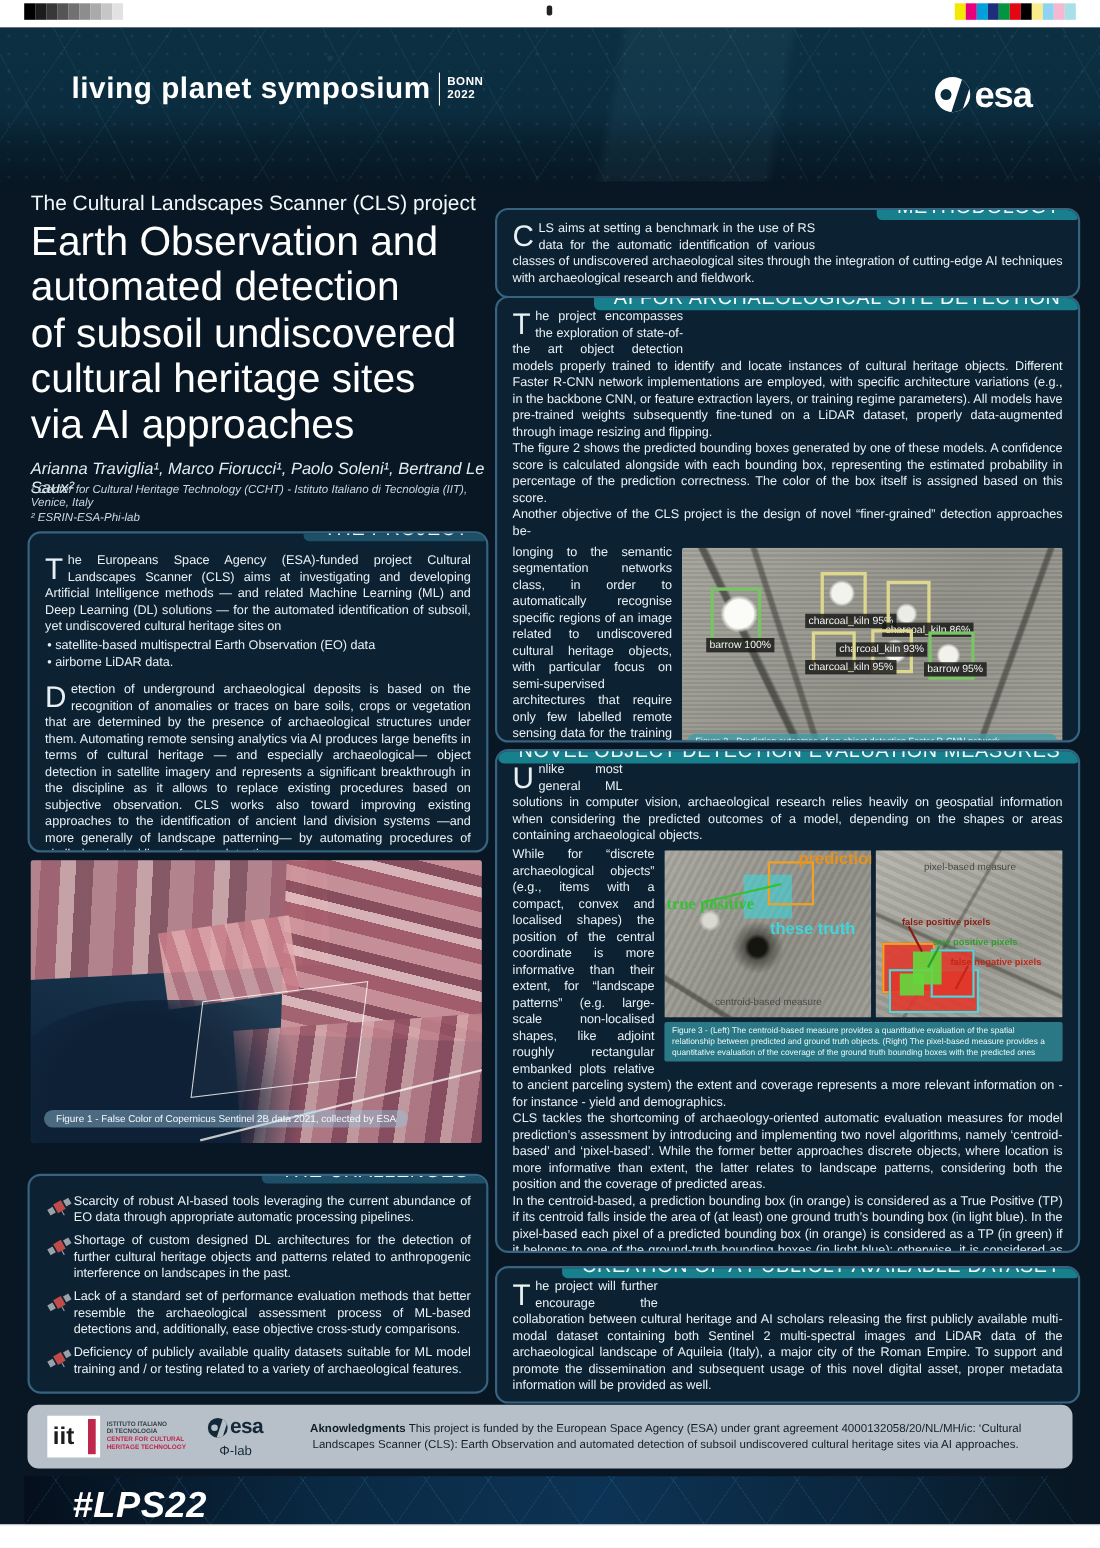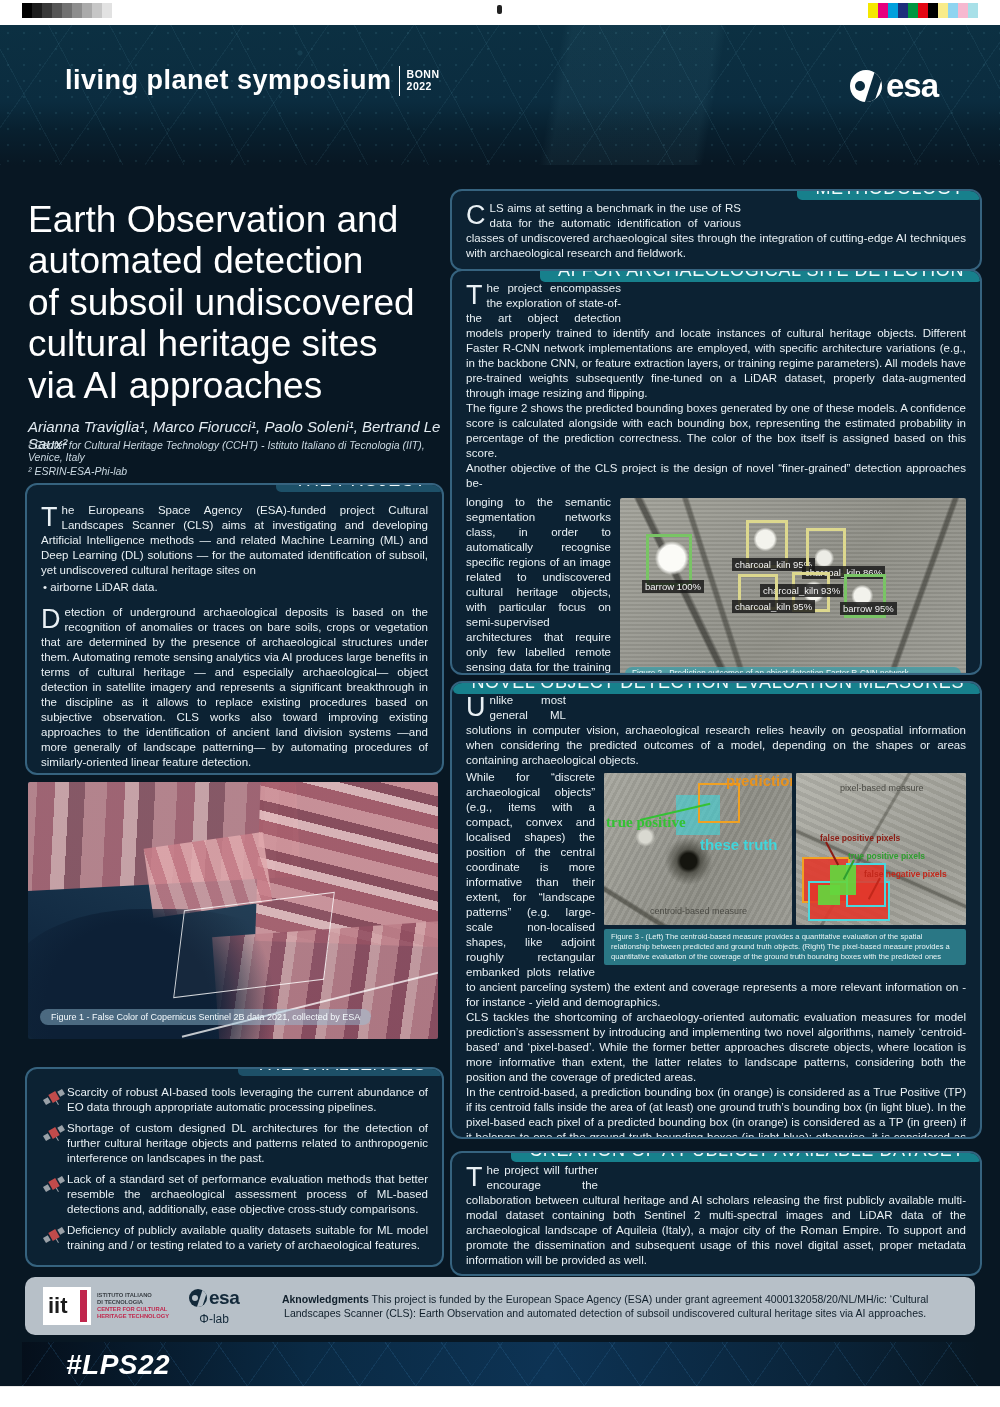--- a/index.html
+++ b/index.html
@@ -155,21 +155,21 @@
   .esa-footer-word{font-size:19px;font-weight:bold;color:#13293a;letter-spacing:-0.5px;}
   .philab{font-size:12px;color:#13293a;margin-top:3px;}
   .ack-text{flex:1;font-size:10.5px;color:#101f2b;text-align:center;line-height:1.35;padding:0 10px;}
   .ack-label{font-weight:bold;}
   
   .tagband{position:absolute;left:22px;top:1317px;width:956px;height:44px;
     background:
       repeating-linear-gradient(55deg, rgba(70,150,210,.14) 0 1px, transparent 1px 46px),
       repeating-linear-gradient(-55deg, rgba(70,150,210,.12) 0 1px, transparent 1px 46px),
       linear-gradient(90deg,#050f1b 0%,#0a2a44 30%,#0d3354 55%,#0a2338 85%,#081723 100%);}
-  .hashtag{position:absolute;left:44px;top:7px;color:#ffffff;font-size:28px;font-weight:bold;font-style:italic;letter-spacing:.5px;}
+  .hashtag{position:absolute;left:44px;top:7px;color:#ffffff;font-size:33px;font-weight:bold;font-style:italic;letter-spacing:.5px;}
 </style>
 </head>
 <body>
 
 <div class="canvas">
 
   <div class="print-strip strip-top">
     <div class="bar bar-gray">
         <div style="background: rgb(0, 0, 0);"></div>
         <div style="background: rgb(28, 28, 28);"></div>
@@ -208,34 +208,36 @@
           <span>BONN</span><br>
           <span>2022</span>
         </span>
       </div>
       <div class="esa-logo">
         <span class="esa-disc"></span>
         <span class="esa-word">esa</span>
       </div>
     </div>
 
+    <div class="kicker">The Cultural Landscapes Scanner (CLS) project</div>
     <div class="big-title">Earth Observation and
 automated detection
 of subsoil undiscovered
 cultural heritage sites
 via AI approaches</div>
     <div class="authors">Arianna Traviglia¹, Marco Fiorucci¹, Paolo Soleni¹, Bertrand Le Saux²</div>
     <div class="affil affil1">¹ Center for Cultural Heritage Technology (CCHT) - Istituto Italiano di Tecnologia (IIT), Venice, Italy</div>
     <div class="affil affil2">² ESRIN-ESA-Phi-lab</div>
 
     <section class="panel project-panel">
       <div class="panel-head head-dark project-head">THE PROJECT</div>
       <div class="panel-inner">
         <p style="margin:4px 0 2px 0;"><span class="dc">T</span><span>he Europeans Space Agency (ESA)-funded project Cultural Landscapes Scanner (CLS) aims at investigating and developing Artificial Intelligence methods — and related Machine Learning (ML) and Deep Learning (DL) solutions — for the automated identification of subsoil, yet undiscovered cultural heritage sites on</span></p>
         <ul class="bullets">
+          <li>satellite-based multispectral Earth Observation (EO) data</li>
           <li>airborne LiDAR data.</li>
         </ul>
         <p style="margin:10px 0 0 0;"><span class="dc">D</span><span>etection of underground archaeological deposits is based on the recognition of anomalies or traces on bare soils, crops or vegetation that are determined by the presence of archaeological structures under them.  Automating remote sensing analytics via AI produces large benefits in terms of cultural heritage — and especially archaeological— object detection in satellite imagery and represents a significant breakthrough in the discipline as it allows to replace existing procedures based on subjective observation. CLS works also toward improving existing approaches to the identification of ancient land division systems —and more generally of landscape patterning— by automating procedures of similarly-oriented linear feature detection.</span></p>
       </div>
     </section>
 
     <figure class="fig1" style="margin:0;">
       <div class="f1-patch f1-a"></div>
       <div class="f1-patch f1-b"></div>
       <div class="f1-patch f1-c"></div>

